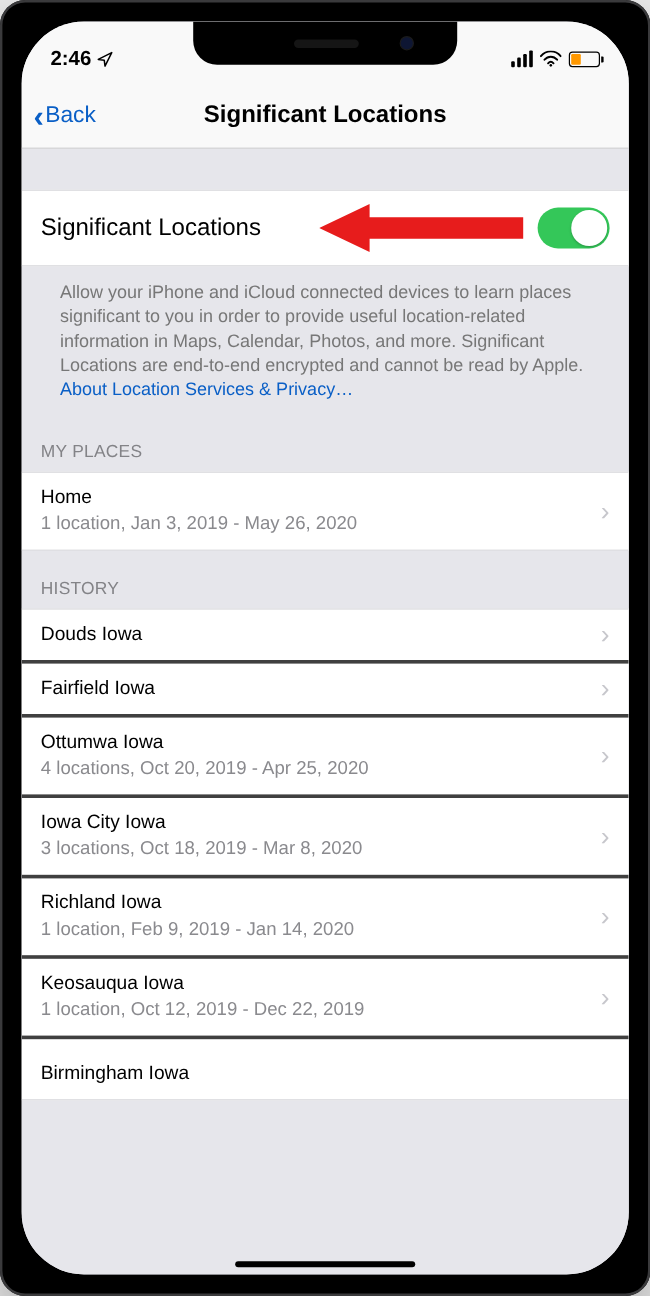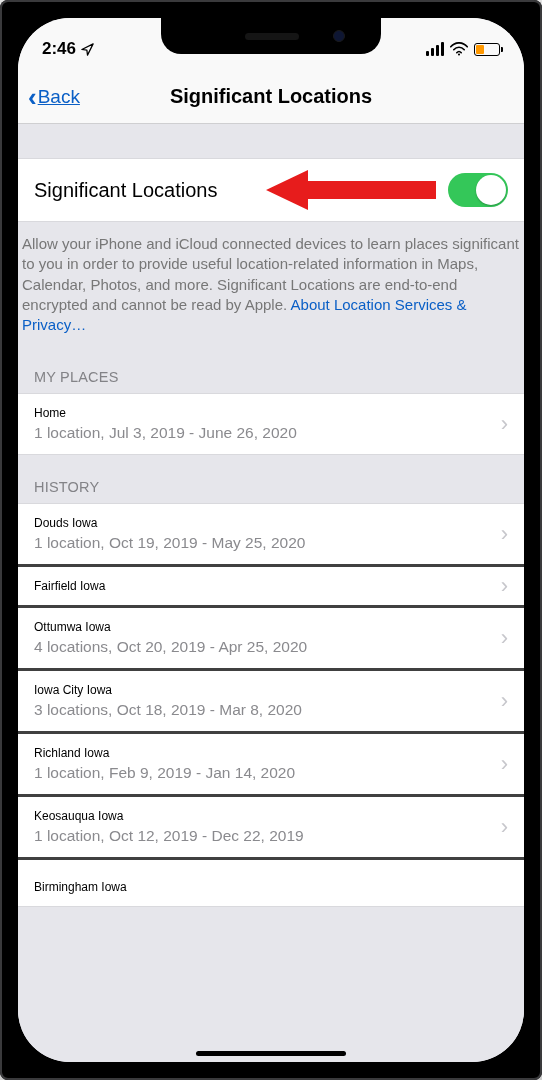--- a/index.html
+++ b/index.html
@@ -4,21 +4,21 @@
   <style>
     * { margin: 0; padding: 0; box-sizing: border-box; font-family: -apple-system, "Helvetica Neue", Helvetica, Arial, sans-serif; }
     html, body { height: 100%; background: #e8e8e8; }
     body { display: flex; align-items: center; justify-content: center; }
 
     
     .device {
       width: 542px;
       height: 1080px;
       background: #000;
-      border-radius: 8px;
+      border-radius: 21px;
       padding: 18px;
       position: relative;
       box-shadow: 0 20px 40px rgba(0,0,0,.25), inset 0 0 0 2px #3a3a3c;
     }
     .device::before {  content: ""; }
     .screen {
       width: 100%;
       height: 100%;
       background: #f2f2f7;
       border-radius: 52px;
@@ -74,21 +74,21 @@
       background: #f9f9f9;
       border-bottom: 1px solid #cfcfd1;
       display:flex;
       align-items: center;
       height: 54px;
       position: relative;
       padding: 0 10px;
     }
     .back-btn { display:flex; align-items:center; color:#0a5fc6; font-size:19px; gap:1px; }
     .back-btn .chev { font-size:26px; line-height:0; font-weight:600; }
-    .back-btn .label { text-decoration: underline; }
+    .back-btn .label { }
     .nav-title { position:absolute; left:0; right:0; text-align:center; font-size:20px; font-weight:700; pointer-events:none; }
 
     
     .content { flex:1; overflow:hidden; background:#e6e6eb; }
     .spacer { height: 34px; background:#e6e6eb; }
 
     .row {
       background:#fff;
       border-top:1px solid #d9d9dd;
       border-bottom:1px solid #d9d9dd;
@@ -103,39 +103,39 @@
     .toggle { width:60px; height:34px; background:#34c759; border-radius:17px; position:relative; flex-shrink:0; }
     .toggle .knob { position:absolute; right:2px; top:2px; width:30px; height:30px; background:#fff; border-radius:50%; box-shadow:0 1px 2px rgba(0,0,0,.25); }
 
     .arrow {
       position:absolute; left:248px; top:50%; transform:translateY(-50%);
       width:172px; height:40px;
     }
 
     .footer-text {
       font-size:15px; color:#777; line-height:1.35;
-      padding: 12px 4px 10px;
+      padding: 12px 32px 10px;
     }
     .footer-text a { color:#0a5fc6; text-decoration:none; }
 
     .section-header {
       font-size:14.5px; color:#838387; letter-spacing:.2px;
       padding: 24px 16px 8px;
       text-transform: uppercase;
     }
 
     .list { background:#fff; border-top:1px solid #d9d9dd; border-bottom:1px solid #d9d9dd; }
     .list-item {
       padding: 12px 16px 12px 16px;
       display:flex; flex-direction:column; gap:4px;
       position:relative;
       border-bottom:3px solid #404040;
     }
     .list-item:last-child { border-bottom:none; }
-    .list-item .primary { font-size:12px; color:#000; }
+    .list-item .primary { font-size:16px; color:#000; }
     .list-item .secondary { font-size:15.5px; color:#8a8a8e; }
     .list-item .chev-right {
       position:absolute; right:16px; top:50%; transform:translateY(-50%);
       color:#c7c7cc; font-size:22px; font-weight:300;
     }
     .partial { border-bottom:none; }
     .partial .primary { padding-top:8px; padding-bottom:0; }
   </style>
 </head>
 <body>
@@ -197,30 +197,29 @@
       </div>
 
       <div class="footer-text">
         <span>Allow your iPhone and iCloud connected devices to learn places significant to you in order to provide useful location-related information in Maps, Calendar, Photos, and more. Significant Locations are end-to-end encrypted and cannot be read by Apple. </span><a href="#">About Location Services &amp; Privacy…</a>
       </div>
 
       <div class="section-header">MY PLACES</div>
       <div class="list">
         <div class="list-item">
           <span class="primary">Home</span>
-          <span class="secondary">1 location, Jul 3, 2019 - June 26, 2020</span>
+          <span class="secondary">1 location, Jan 3, 2019 - May 26, 2020</span>
           <span class="chev-right">›</span>
         </div>
       </div>
 
       <div class="section-header">HISTORY</div>
       <div class="list">
         <div class="list-item">
           <span class="primary">Douds Iowa</span>
-          <span class="secondary">1 location, Oct 19, 2019 - May 25, 2020</span>
           <span class="chev-right">›</span>
         </div>
         <div class="list-item">
           <span class="primary">Fairfield Iowa</span>
           <span class="chev-right">›</span>
         </div>
         <div class="list-item">
           <span class="primary">Ottumwa Iowa</span>
           <span class="secondary">4 locations, Oct 20, 2019 - Apr 25, 2020</span>
           <span class="chev-right">›</span>

